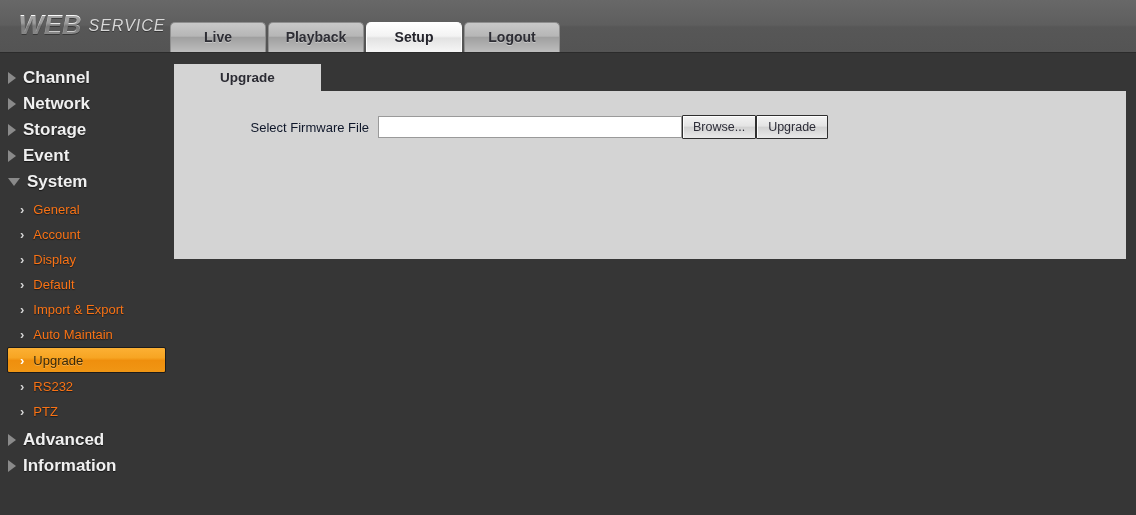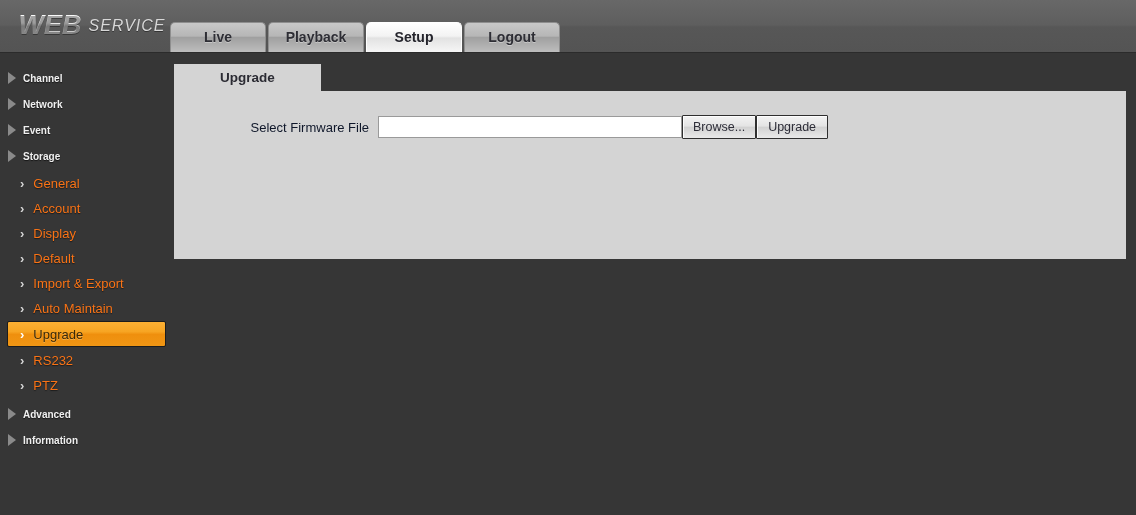--- a/index.html
+++ b/index.html
@@ -122,21 +122,21 @@
     border-top: 6px solid transparent;
     border-bottom: 6px solid transparent;
     border-left: 8px solid #8a8a8a;
   }
   .tri.expanded {
     border-left: 6px solid transparent;
     border-right: 6px solid transparent;
     border-top: 8px solid #8a8a8a;
   }
   .nav-group-item .glabel {
-    font-size: 10px;
+    font-size: 17px;
     font-weight: bold;
     color: #f0f0f0;
     text-shadow: 0 1px 1px rgba(0,0,0,0.6);
   }
 
   .nav-sub-list { margin-top: 2px; }
 
   .nav-sub-item {
     position: relative;
     display: flex;
@@ -281,28 +281,32 @@
       <span class="glabel">Channel</span>
     </div>
 
     <div class="nav-group-item">
       <span class="tri collapsed"></span>
       <span class="glabel">Network</span>
     </div>
 
     <div class="nav-group-item">
       <span class="tri collapsed"></span>
+      <span class="glabel">Storage</span>
+    </div>
+
+    <div class="nav-group-item">
+      <span class="tri collapsed"></span>
       <span class="glabel">Event</span>
     </div>
 
     <div class="nav-group-item">
-      <span class="tri collapsed"></span>
-      <span class="glabel">Storage</span>
-    </div>
-
+      <span class="tri expanded"></span>
+      <span class="glabel">System</span>
+    </div>
 
     <div class="nav-sub-list">
       <div class="nav-sub-item">
         <span class="chev">›</span>
         <span class="slabel">General</span>
       </div>
       <div class="nav-sub-item">
         <span class="chev">›</span>
         <span class="slabel">Account</span>
       </div>

